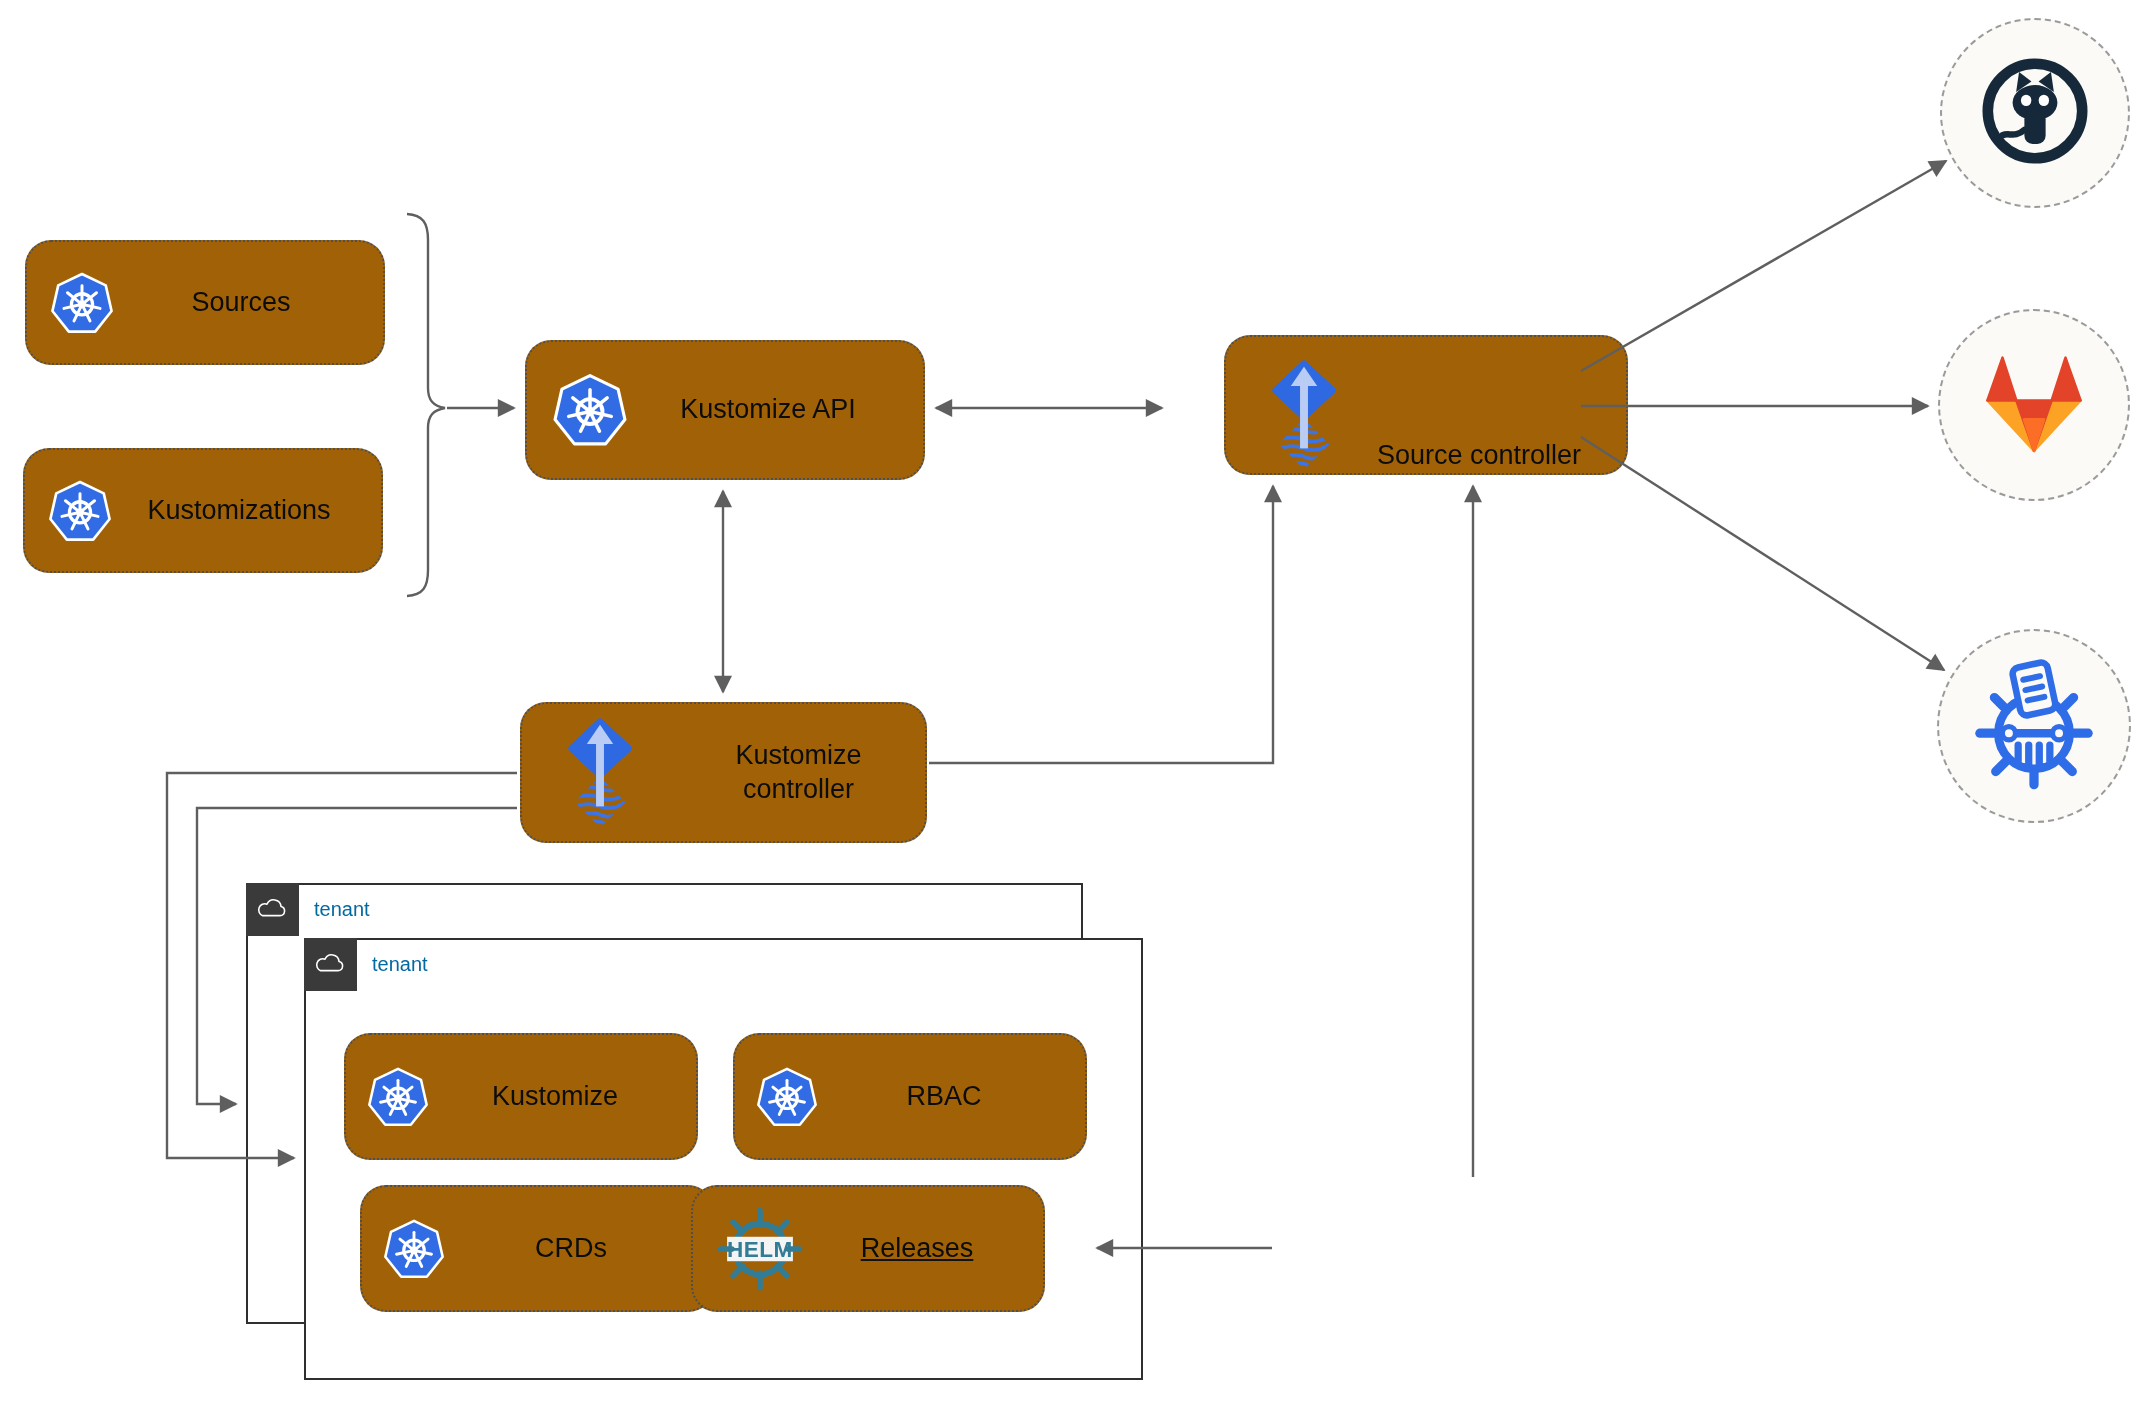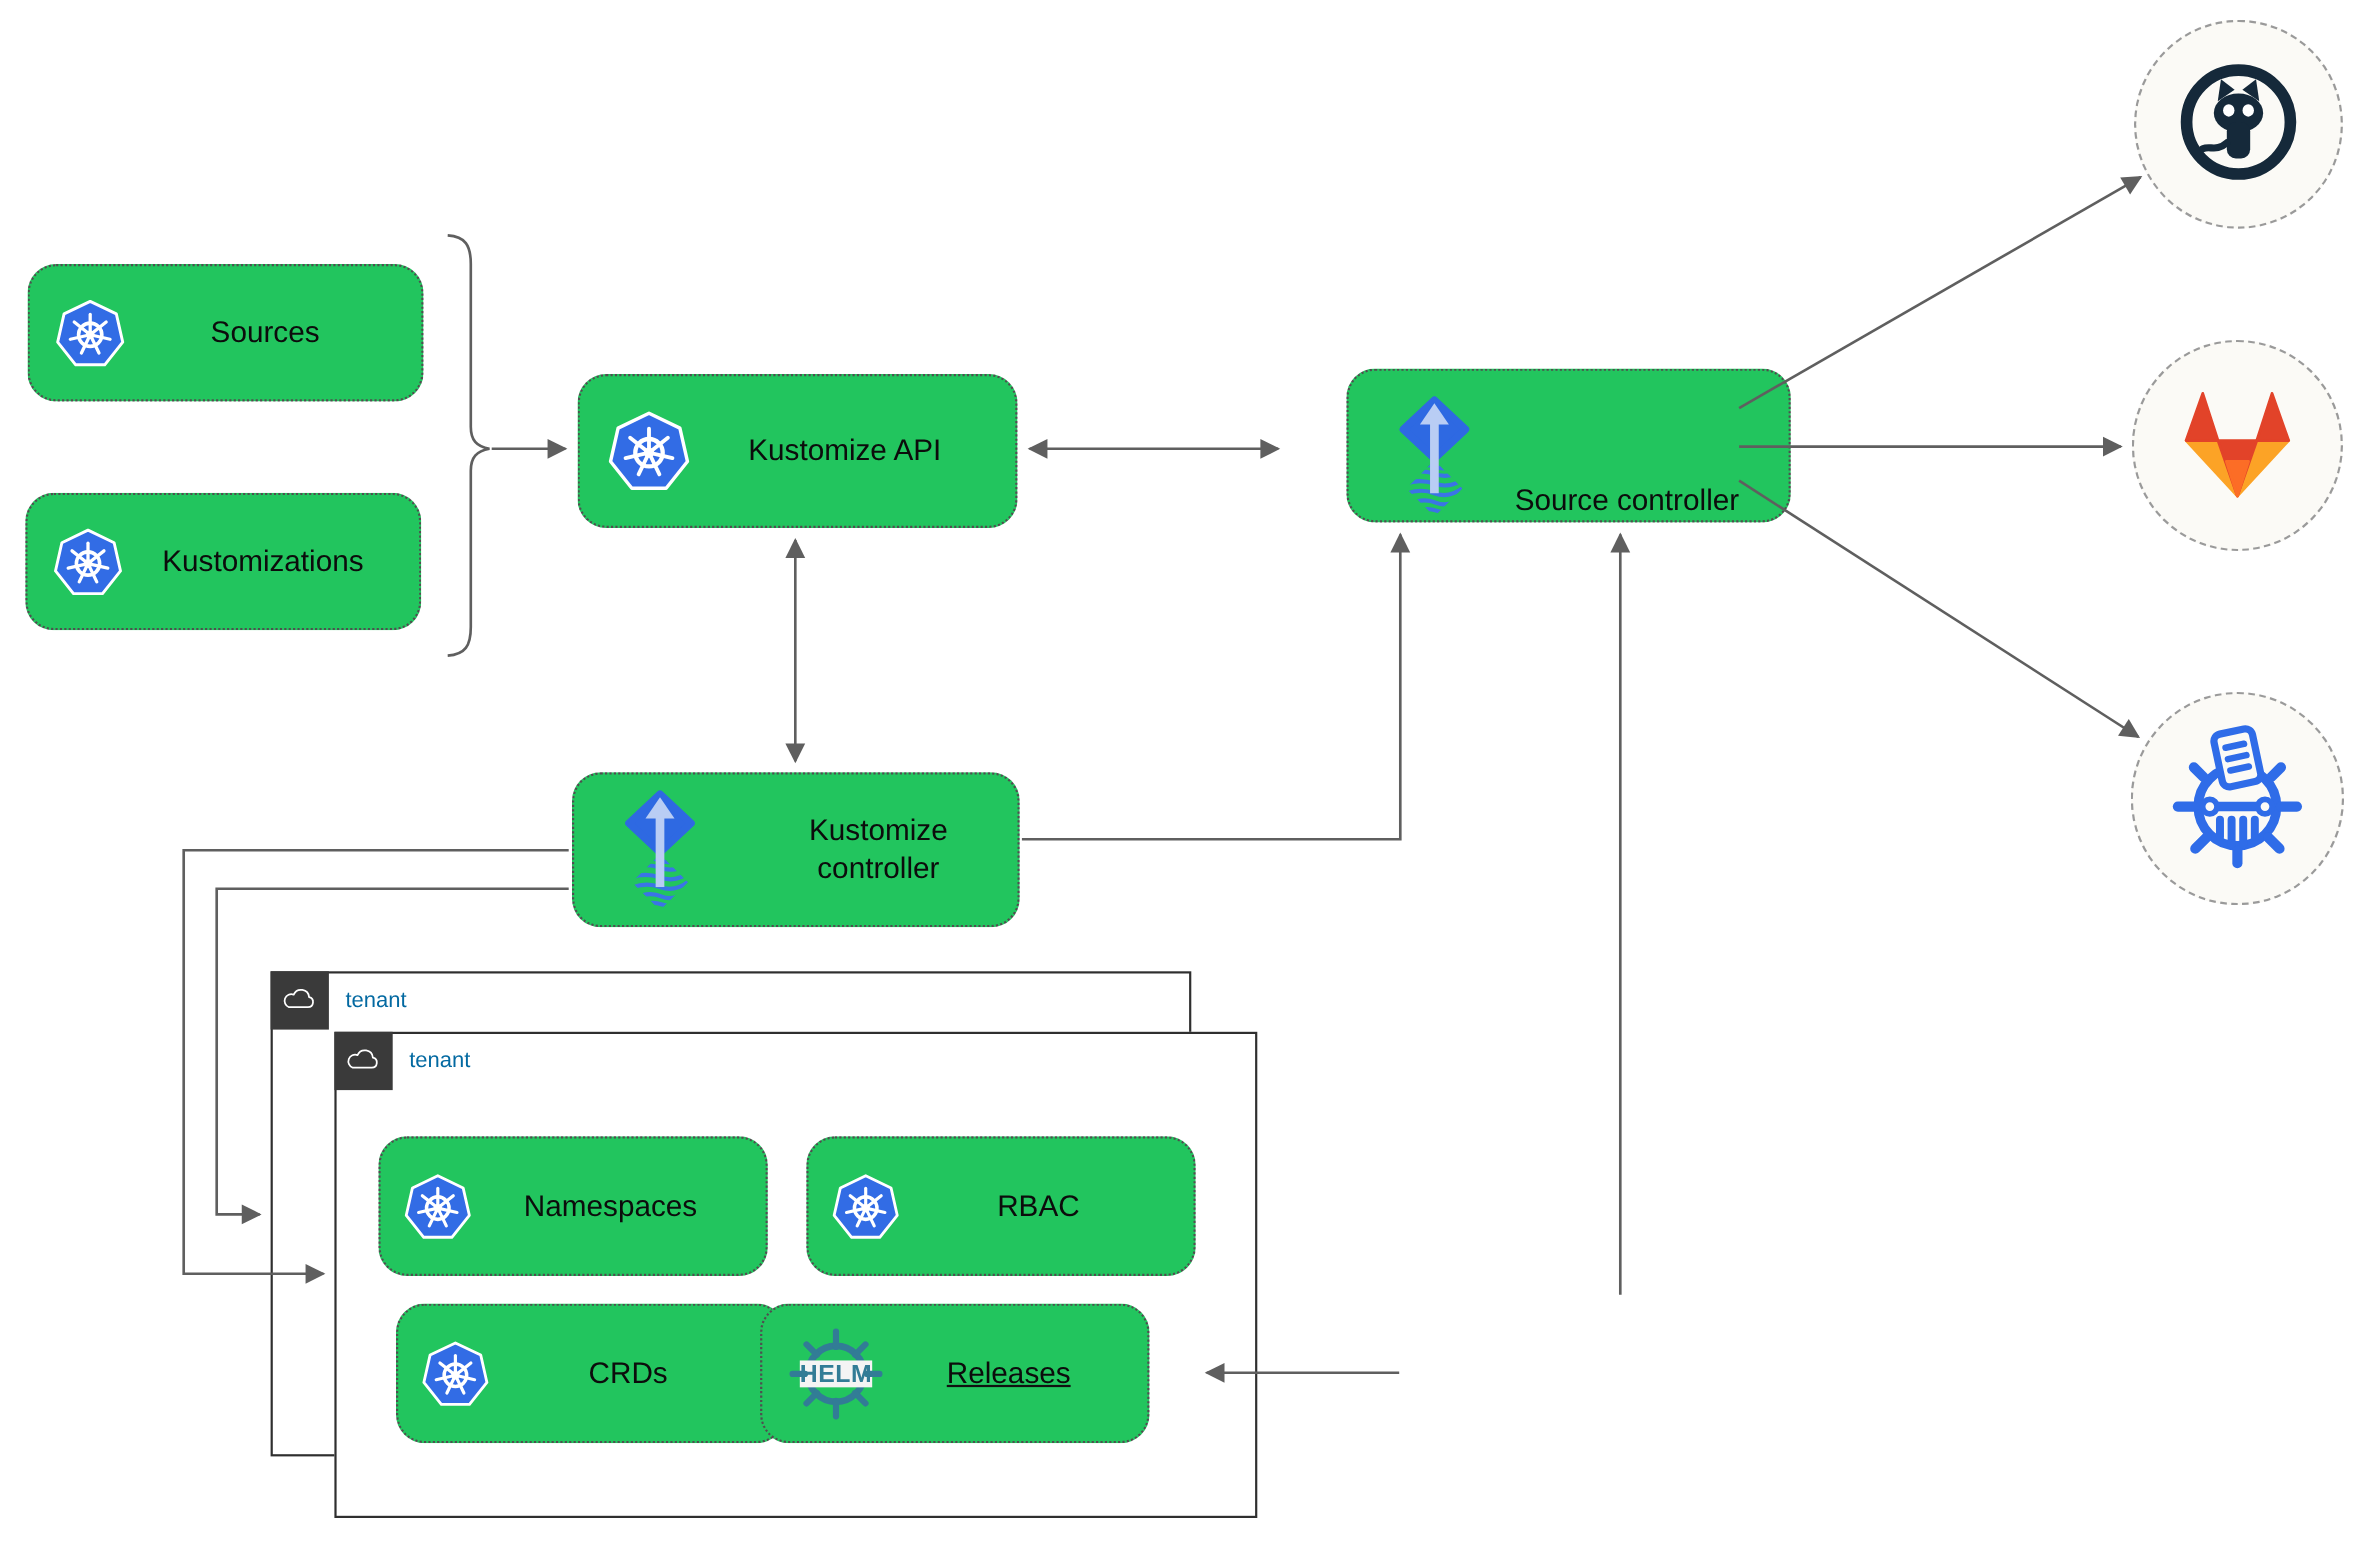--- a/index.html
+++ b/index.html
@@ -1,18 +1,18 @@
 <!DOCTYPE html>
 <html><head>
 <meta charset="utf-8">
 <style>
   html,body{margin:0;padding:0;background:#ffffff;}
   #canvas{position:relative;width:2144px;height:1407px;background:#ffffff;overflow:hidden;
           font-family:"Liberation Sans","DejaVu Sans",sans-serif;color:#111;}
-  .node{position:absolute;display:flex;align-items:center;background:#22c55e;
+  .node{position:absolute;display:flex;align-items:center;background:#a16207;
         border:2px dotted #4f4f4f;border-radius:26px;box-sizing:border-box;}
   .node .lbl{flex:1;text-align:center;font-size:27px;color:#0c0c0c;padding-right:16px;line-height:1.25;}
   .node .ic{flex:0 0 auto;display:flex;align-items:center;justify-content:center;}
   .remote{position:absolute;border:2.5px dashed #9a9a9a;border-radius:50%;background:#fbfaf6;
           display:flex;align-items:center;justify-content:center;box-sizing:border-box;}
   .tenant{position:absolute;background:#ffffff;border:2.5px solid #2f2f2f;box-sizing:border-box;}
   .tenant .corner{position:absolute;left:-2.5px;top:-2.5px;width:53px;height:53px;background:#3a3a3a;
           display:flex;align-items:center;justify-content:center;}
   .tenant .tlabel{position:absolute;left:66px;top:13px;font-size:20px;color:#0369a1;}
   #wires{position:absolute;left:0;top:0;z-index:6;pointer-events:none;}
@@ -208,21 +208,21 @@
       </div>
     <div class="tlabel">tenant</div>
   </div>
 
   <div class="node z4" style="left:344px;top:1033px;width:354px;height:127px;padding-left:20px;">
     <span class="ic">
       <svg width="64" height="64" viewBox="0 0 100 100">
           <use href="#k8s-icon"></use>
         </svg>
       </span>
-    <div class="lbl">Namespaces</div>
+    <div class="lbl">Kustomize</div>
   </div>
 
   <div class="node z4" style="left:733px;top:1033px;width:354px;height:127px;padding-left:20px;">
     <span class="ic">
       <svg width="64" height="64" viewBox="0 0 100 100">
           <use href="#k8s-icon"></use>
         </svg>
       </span>
     <div class="lbl">RBAC</div>
   </div>

